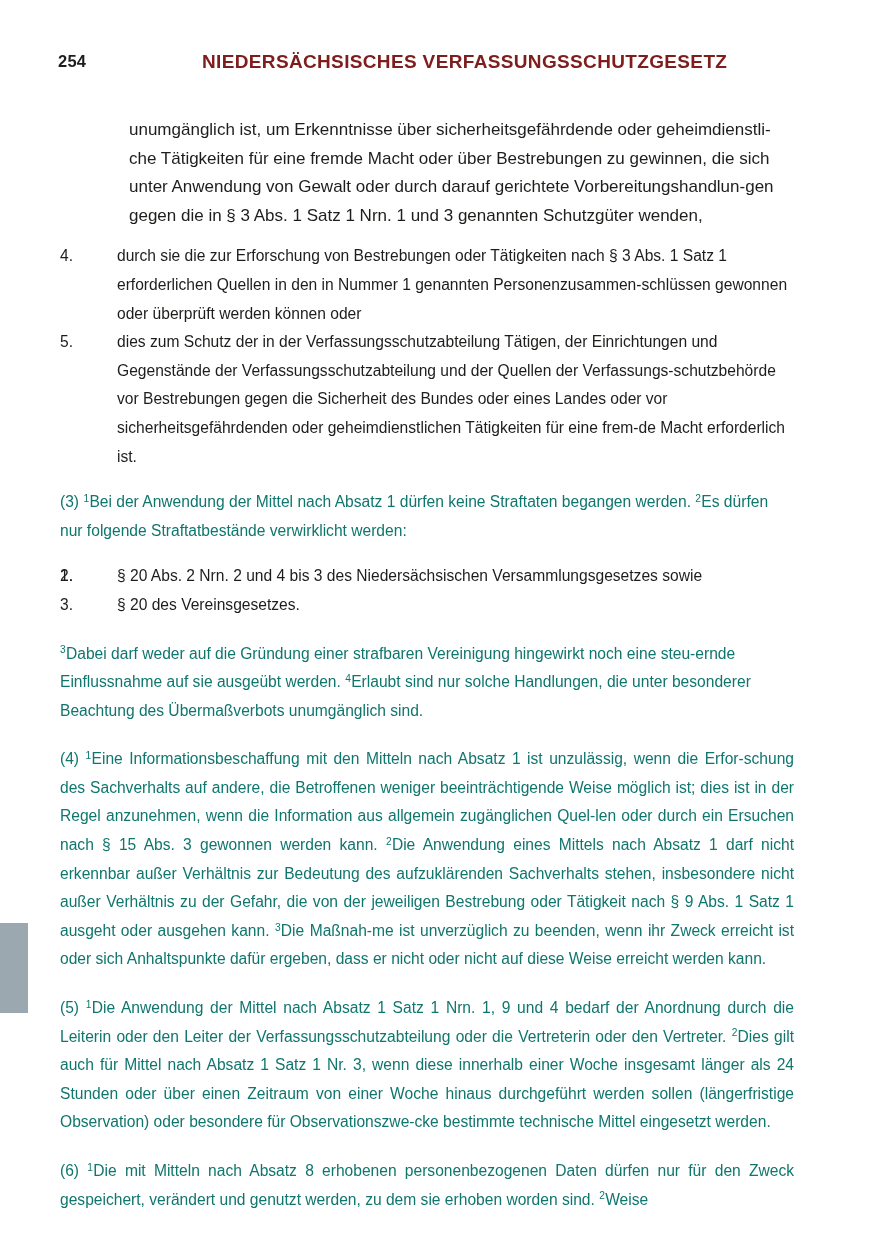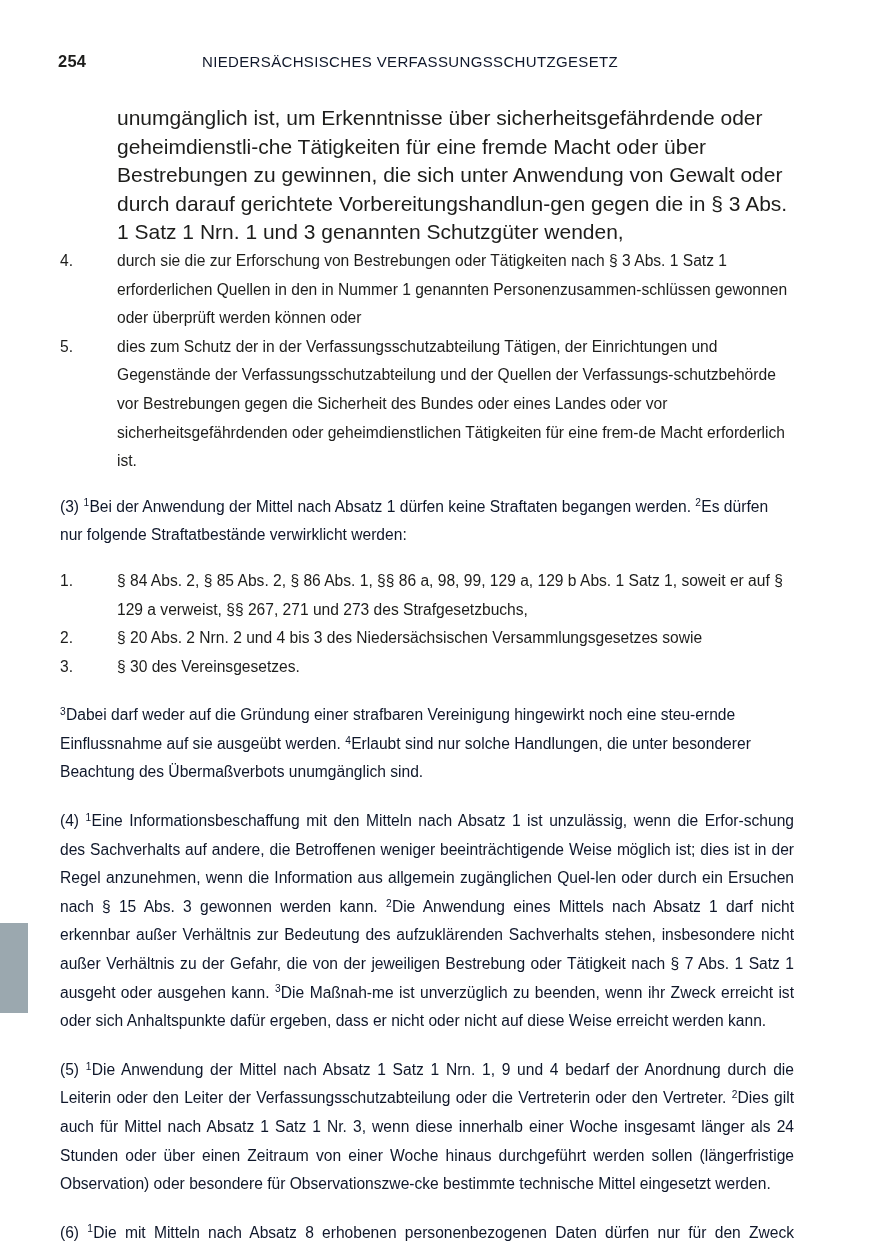--- a/index.html
+++ b/index.html
@@ -40,23 +40,23 @@
     font-size: 16.5px;
     font-weight: 700;
     letter-spacing: 0.2px;
     color: #1d1d1b;
     line-height: 22px;
   }
   .head-title {
     position: absolute;
     left: 202px;
     top: 1px;
-    font-size: 15px;
-    font-weight: 400;
-    color: #0f172a;
+    font-size: 19px;
+    font-weight: 700;
+    color: #7f1d1d;
     letter-spacing: 0.35px;
     line-height: 21px;
     white-space: nowrap;
   }
 
   
   .bleed-tab {
     position: absolute;
     left: 0px;
     top: 923px;
@@ -72,21 +72,21 @@
     top: 104px;
     width: 734px;
   }
 
   .para {
     font-size: 15.6px;
     line-height: 28.6px;
     text-align: justify;
     text-justify: inter-word;
     margin: 0;
-    color: #0f172a;
+    color: #0f766e;
     hyphens: manual;
   }
 
   
   .para.ragged { text-align: left; }
 
   
   .list-item {
     position: relative;
     padding-left: 57px;
@@ -101,24 +101,24 @@
     left: 0;
     top: 0;
     width: 46px;
     text-align: left;
     font-size: 15.6px;
     line-height: 28.6px;
   }
   
   .list-cont {
     padding-left: 57px;
-    font-size: 21px;
+    font-size: 17px;
     line-height: 28.6px;
     text-align: left;
-    margin: 0;
+    margin: 12px;
   }
   .gap-md { height: 17px; }
   .gap-lg { height: 20px; }
 
   sup.sentno {
     font-size: 10.2px;
     line-height: 0;
     vertical-align: 0.52em;
     font-weight: 400;
     margin-right: 0.3px;
@@ -152,40 +152,39 @@
 
     <div class="gap-md"></div>
 
     <p class="para ragged"><span>(3)</span> <sup class="sentno">1</sup><span>Bei der Anwendung der Mittel nach Absatz 1 dürfen keine Straftaten begangen werden.</span>
       <sup class="sentno">2</sup><span>Es dürfen nur folgende Straftatbestände verwirklicht werden:</span></p>
 
     <div class="gap-md"></div>
 
     <div class="list-item">
       <span class="marker">1.</span>
-      <span>§ 84 Abs. 2, § 85 Abs. 2, § 86 Abs. 1, §§ 86 a, 98, 99, 129 a, 129 b Abs. 1 Satz 1, soweit er auf § 129 a verweist, §§ 267, 271 und 273 des Strafgesetzbuchs,</span>
     </div>
     <div class="list-item">
       <span class="marker">2.</span>
       <span>§ 20 Abs. 2 Nrn. 2 und 4 bis 3 des Niedersächsischen Versammlungsgesetzes sowie</span>
     </div>
     <div class="list-item">
       <span class="marker">3.</span>
-      <span>§ 30 des Vereinsgesetzes.</span>
+      <span>§ 20 des Vereinsgesetzes.</span>
     </div>
 
     <div class="gap-lg"></div>
 
     <p class="para ragged"><sup class="sentno">3</sup><span>Dabei darf weder auf die Gründung einer strafbaren Vereinigung hingewirkt noch eine steu-ernde Einflussnahme auf sie ausgeübt werden.</span>
       <sup class="sentno">4</sup><span>Erlaubt sind nur solche Handlungen, die unter besonderer Beachtung des Übermaßverbots unumgänglich sind.</span></p>
 
     <div class="gap-lg"></div>
 
     <p class="para"><span>(4)</span> <sup class="sentno">1</sup><span>Eine Informationsbeschaffung mit den Mitteln nach Absatz 1 ist unzulässig, wenn die Erfor-schung des Sachverhalts auf andere, die Betroffenen weniger beeinträchtigende Weise möglich ist; dies ist in der Regel anzunehmen, wenn die Information aus allgemein zugänglichen Quel-len oder durch ein Ersuchen nach § 15 Abs. 3 gewonnen werden kann.</span>
-      <sup class="sentno">2</sup><span>Die Anwendung eines Mittels nach Absatz 1 darf nicht erkennbar außer Verhältnis zur Bedeutung des aufzuklärenden Sachverhalts stehen, insbesondere nicht außer Verhältnis zu der Gefahr, die von der jeweiligen Bestrebung oder Tätigkeit nach § 7 Abs. 1 Satz 1 ausgeht oder ausgehen kann.</span>
+      <sup class="sentno">2</sup><span>Die Anwendung eines Mittels nach Absatz 1 darf nicht erkennbar außer Verhältnis zur Bedeutung des aufzuklärenden Sachverhalts stehen, insbesondere nicht außer Verhältnis zu der Gefahr, die von der jeweiligen Bestrebung oder Tätigkeit nach § 9 Abs. 1 Satz 1 ausgeht oder ausgehen kann.</span>
       <sup class="sentno">3</sup><span>Die Maßnah-me ist unverzüglich zu beenden, wenn ihr Zweck erreicht ist oder sich Anhaltspunkte dafür ergeben, dass er nicht oder nicht auf diese Weise erreicht werden kann.</span></p>
 
     <div class="gap-lg"></div>
 
     <p class="para"><span>(5)</span> <sup class="sentno">1</sup><span>Die Anwendung der Mittel nach Absatz 1 Satz 1 Nrn. 1, 9 und 4 bedarf der Anordnung durch die Leiterin oder den Leiter der Verfassungsschutzabteilung oder die Vertreterin oder den Vertreter.</span>
       <sup class="sentno">2</sup><span>Dies gilt auch für Mittel nach Absatz 1 Satz 1 Nr. 3, wenn diese innerhalb einer Woche insgesamt länger als 24 Stunden oder über einen Zeitraum von einer Woche hinaus durchgeführt werden sollen (längerfristige Observation) oder besondere für Observationszwe-cke bestimmte technische Mittel eingesetzt werden.</span></p>
 
     <div class="gap-lg"></div>
 
     <p class="para"><span>(6)</span> <sup class="sentno">1</sup><span>Die mit Mitteln nach Absatz 8 erhobenen personenbezogenen Daten dürfen nur für den Zweck gespeichert, verändert und genutzt werden, zu dem sie erhoben worden sind.</span>

